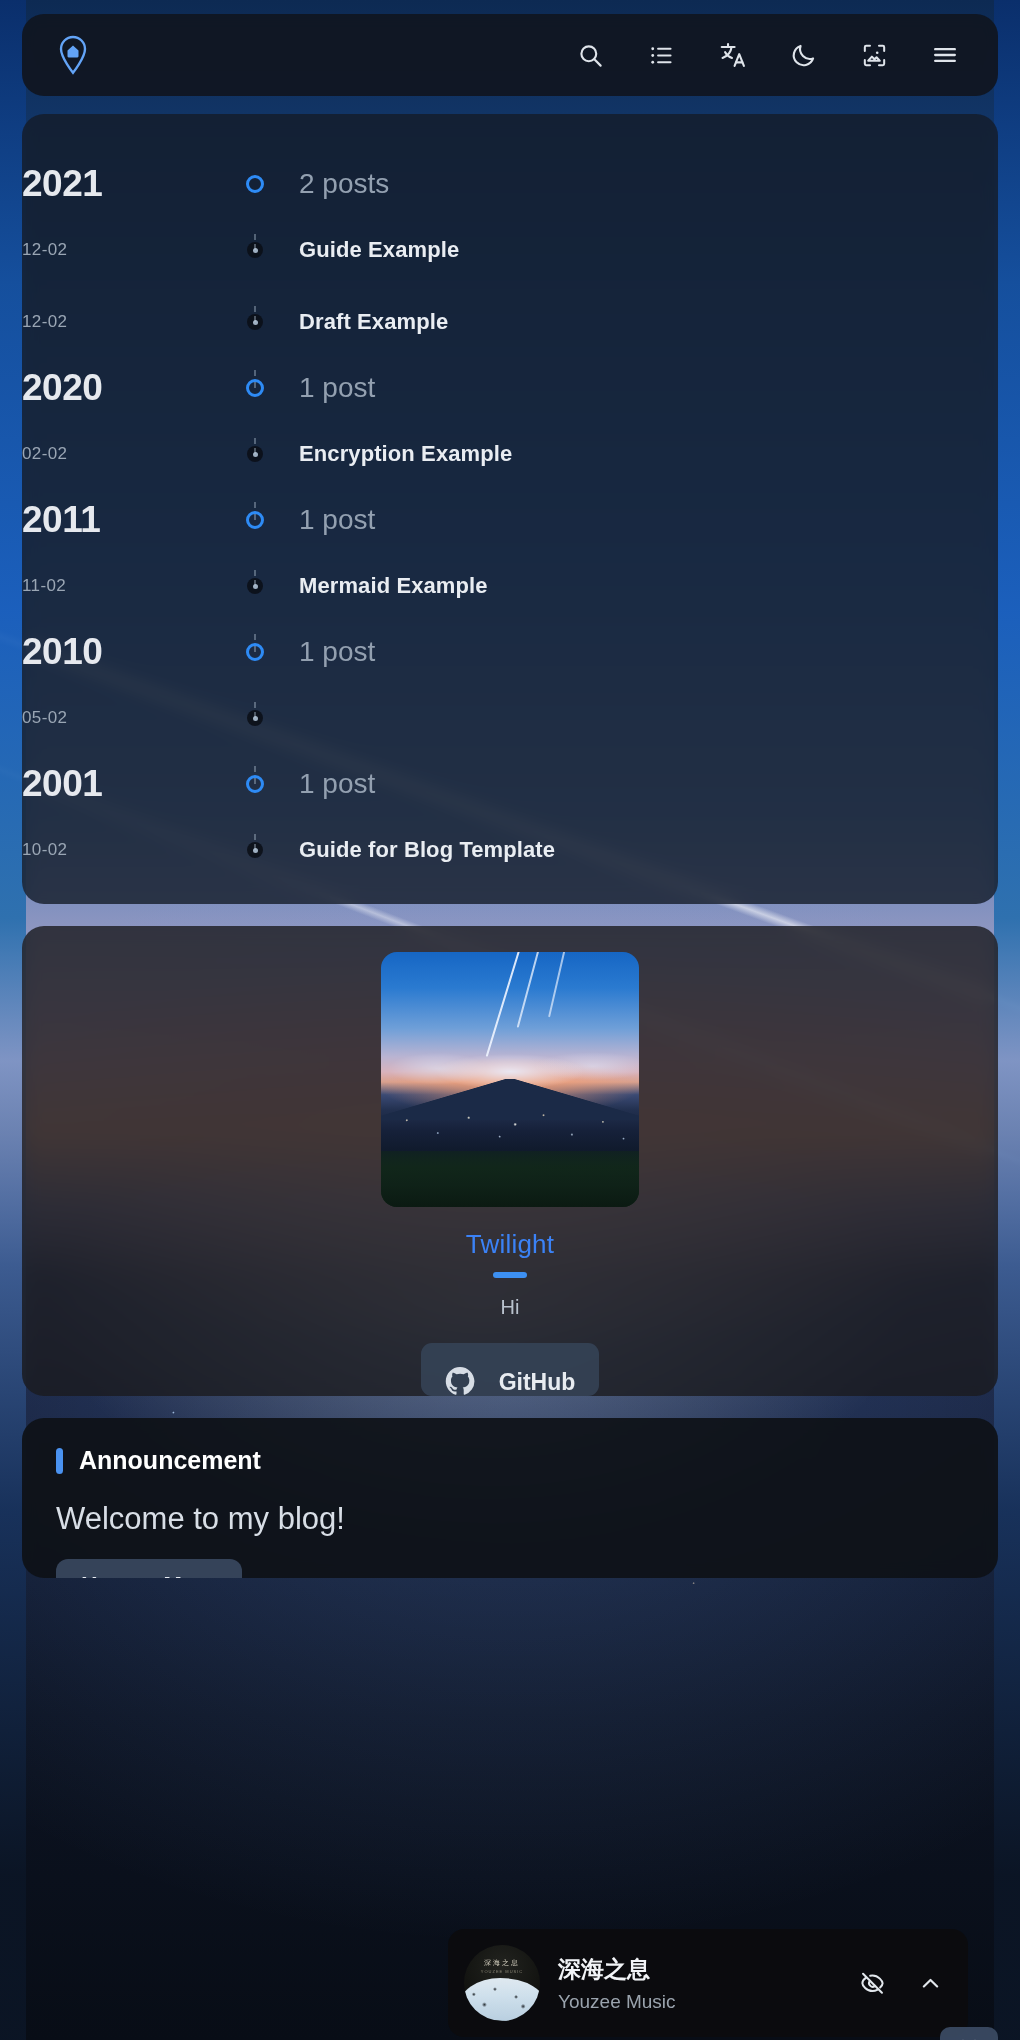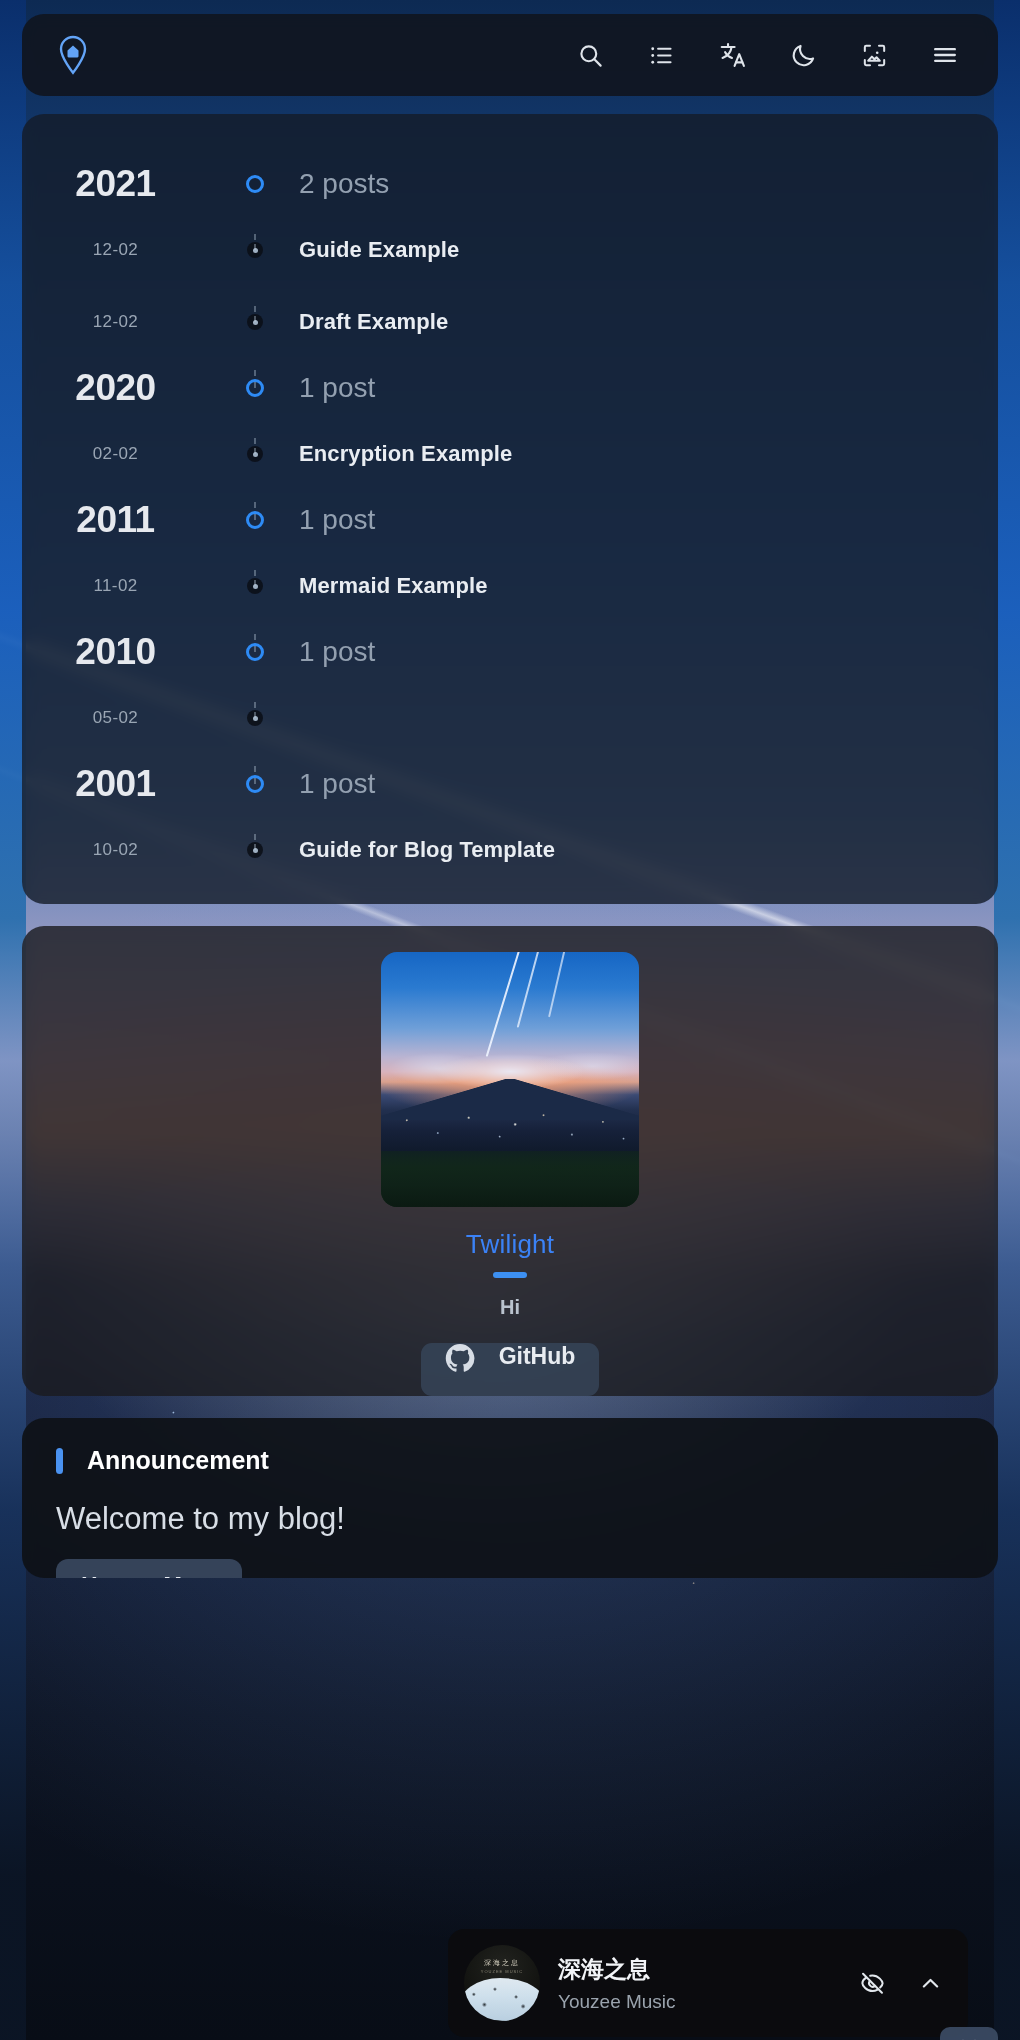--- a/index.html
+++ b/index.html
@@ -95,21 +95,21 @@
 
   
   #archive {
     margin-top: 18px;
     height: 790px;
     background: rgba(20,28,40,.80);
     padding: 40px 0 0 0;
     overflow: hidden;
   }
   .tl-row { display:flex; align-items:center; position:relative; }
-  .tl-left { width:213px; text-align:center; padding-right:26px; }
+  .tl-left { width:213px; text-align:left; padding-right:26px; }
   .tl-mid  { width:40px; display:flex; justify-content:center; position:relative; }
   .tl-right{ flex:1; padding-left:24px; }
 
   .year-row { height: 60px; }
   .year { font-size: 37px; font-weight: 700; color:#e6e9ee; letter-spacing:-.5px; }
   .count { font-size: 28px; color:#93a0b0; }
   .dot-year {
     width:18px; height:18px; border-radius:50%;
     border:3.5px solid #2e8bf5; background: transparent; box-sizing:border-box;
   }
@@ -178,37 +178,37 @@
       radial-gradient(1.4px 1.4px at 86% 33%, rgba(255,245,215,.9), transparent),
       radial-gradient(1.4px 1.4px at 94% 66%, rgba(205,228,255,.8), transparent);
   }
   #avatar .grass {
     position:absolute; left:0; right:0; bottom:0; height:22%;
     background: linear-gradient(to bottom, rgba(16,38,26,.55), #0f2218 60%, #0b1a12 100%);
   }
 
   #pname { margin-top: 22px; font-size: 26px; font-weight:400; color:#3b82f6; letter-spacing:.2px; }
   #pdivider { margin-top: 12px; width:34px; height:6px; border-radius:3px; background:#3d90f2; }
-  #pbio { margin-top: 18px; font-size: 20px; color:#b9c2cd;font-weight:bold; }
+  #pbio { margin-top: 18px; font-size: 20px; color:#b9c2cd; }
   #github {
     margin-top: 24px; height: 54px; padding: 0 24px;
-    display:flex; align-items:flex-start; gap: 24px;
+    display:flex; align-items:flex-end; gap: 24px;
     background: rgba(54,68,88,.85); border-radius: 11px; cursor:pointer;
   }
   #github span { font-size: 23px; font-weight:700; color:#e8ecf1; }
 
   
   #announce {
     margin-top: 22px;
     height: 160px;
     background: rgba(14,17,23,.92);
     padding: 28px 34px 0 34px;
     overflow:hidden;
   }
-  .ann-head { display:flex; align-items:center; gap:24px; }
+  .ann-head { display:flex; align-items:center; gap:16px; }
   .ann-bar { width:7px; height:26px; border-radius:4px; background:#4a92f0; }
   .ann-title { font-size:25px; font-weight:700; color:#fff; }
   .ann-body { margin-top:26px; font-size:31px; color:#d8dee6; }
   .ann-btn {
     margin-top:22px; display:inline-flex; align-items:center; justify-content:center;
     height:52px; padding:0 26px; border-radius:12px;
     background: rgba(56,72,96,.92); color:#e8ecf2; font-size:22px; font-weight:700; cursor:pointer;
   }
 
   

